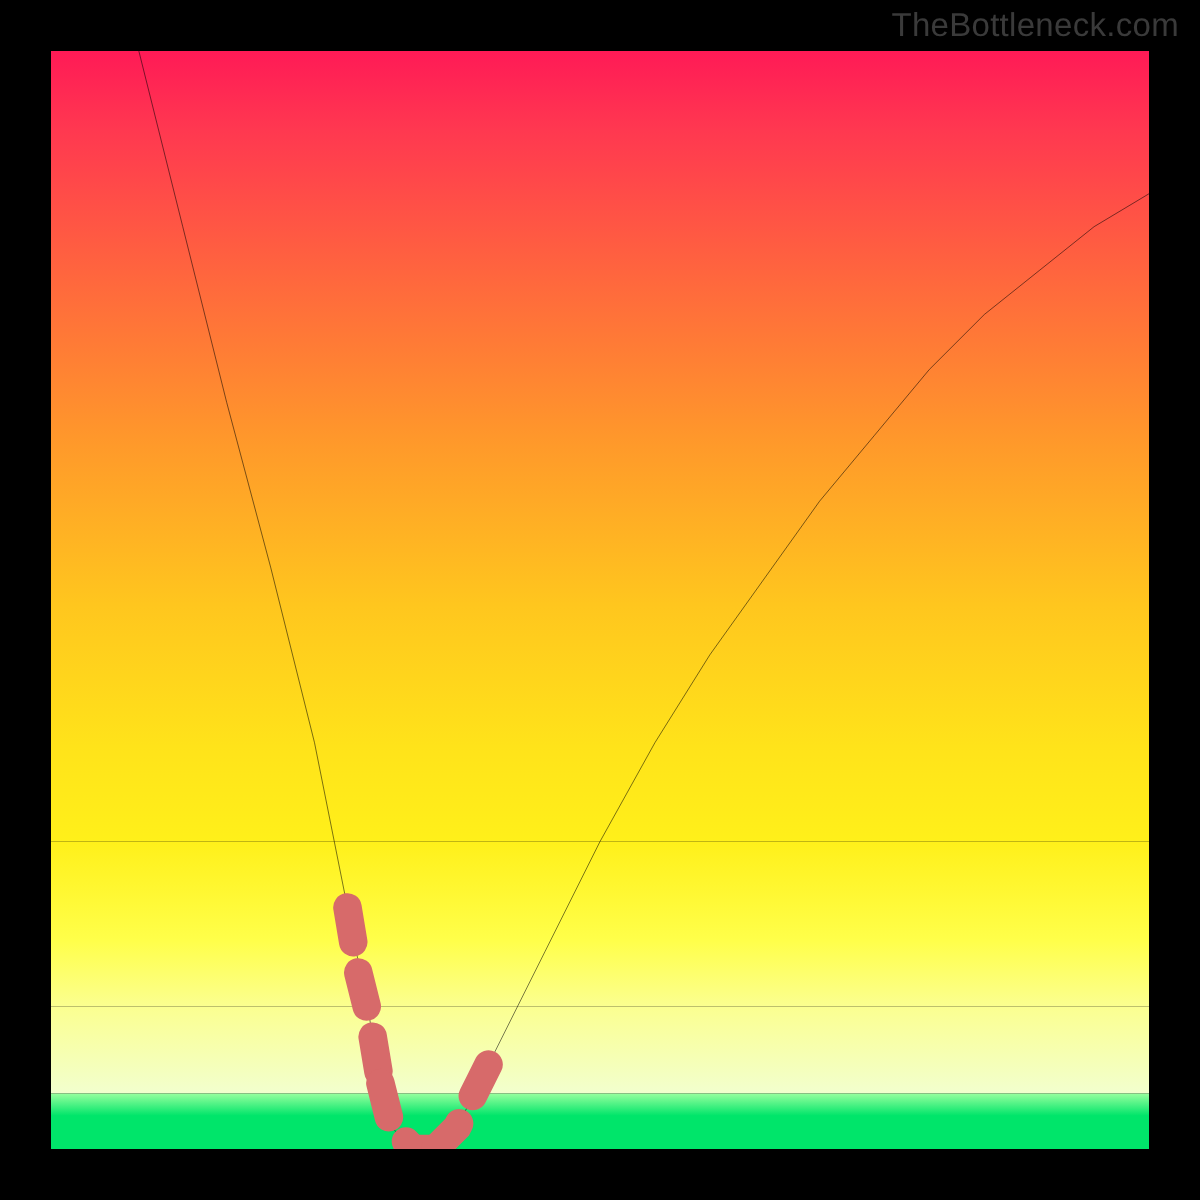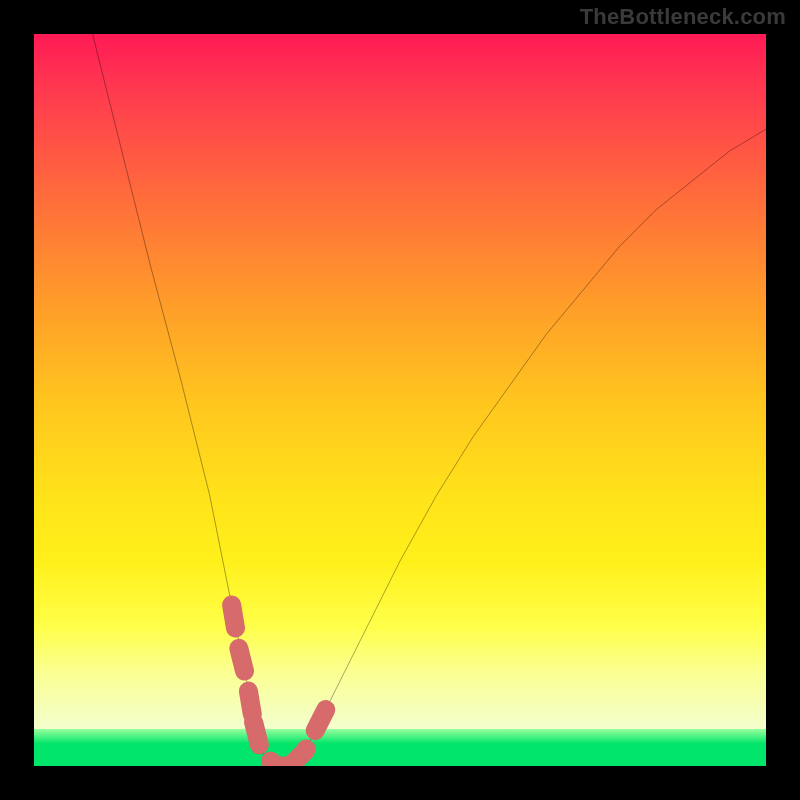--- a/index.html
+++ b/index.html
@@ -16,21 +16,21 @@
     left: 0; top: 0;
     width: 800px; height: 800px;
     background: #000;
   }
   .watermark {
     position: absolute;
     top: 4px;
     right: 14px;
     color: #3a3a3a;
     font-size: 22px;
-    font-weight: 700;
+    font-weight: 400;
     letter-spacing: 0.2px;
     user-select: none;
   }
   .plot {
     position: absolute;
     left: 34px;
     top: 34px;
     width: 732px;
     height: 732px;
   }

